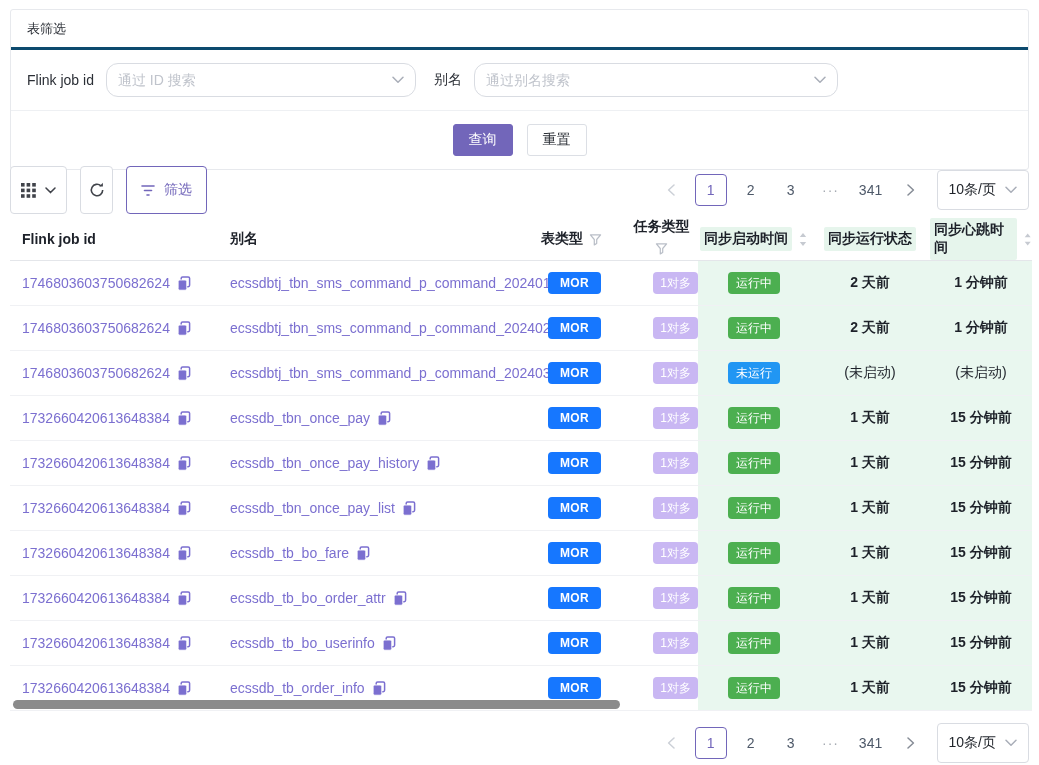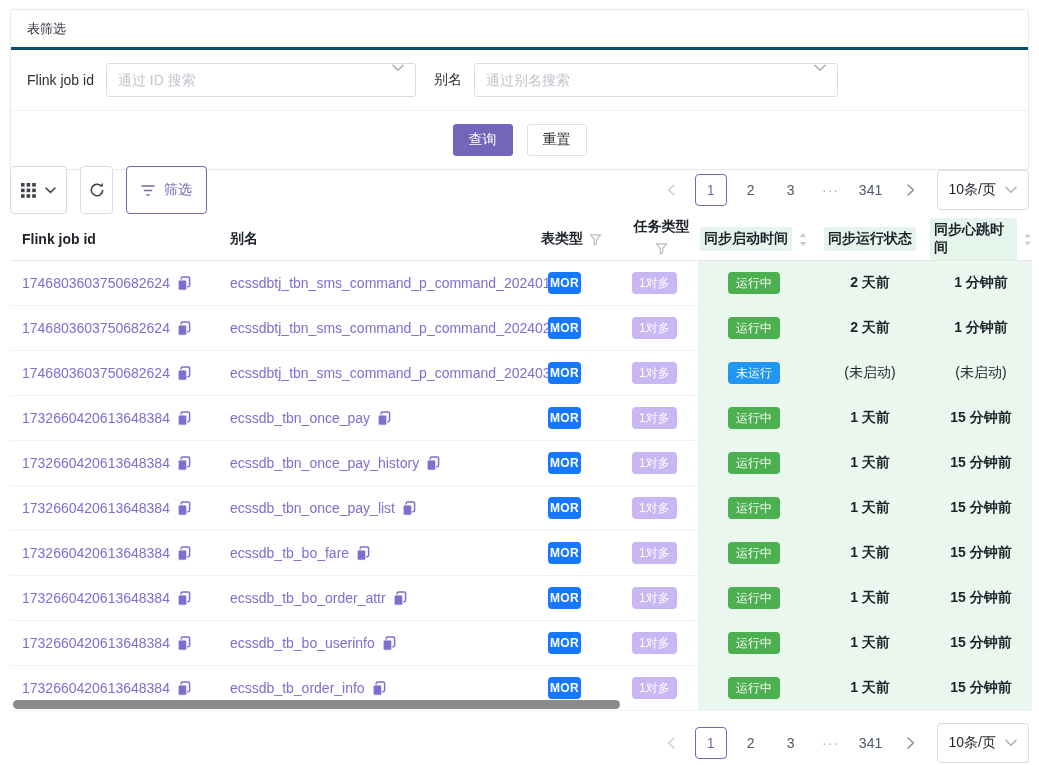--- a/index.html
+++ b/index.html
@@ -11,22 +11,22 @@
   svg { display:block; }
 
   
   .card { position:absolute; left:10px; top:9px; width:1019px;
           border:1px solid #e7e9ed; border-radius:3px; background:#fff; }
   .card-title { padding:10px 16px 9px; font-size:13px; color:#2b2f36;
                 border-bottom:3px solid #0c4a6e; }
   .card-body { display:flex; align-items:center; padding:13px 16px;
                border-bottom:1px solid #eef0f3; }
   .field-label { color:#2b2f36; margin-right:12px; white-space:nowrap; }
-  .select-box { height:34px; border:1px solid #d9dce2; border-radius:3px;
-                display:flex; padding:0 11px; background:#fff; }
+  .select-box { height:34px; border:1px solid #d9dce2; border-radius:12px;
+                display:flex; align-items:center; padding:0 11px; background:#fff; }
   .select-box input { border:none; outline:none; flex:1; font-size:14px;
                       font-family:inherit; color:#1f2329; background:transparent; }
   .select-box input::placeholder { color:#c0c4cc; }
   .sb1 { width:310px; } .sb2 { width:364px; margin-right:0; }
   .lbl2 { margin-left:18px; }
   .card-footer { display:flex; justify-content:center; gap:14px; padding:13px 16px; }
   .btn { height:32px; padding:0 15px; border-radius:3px; font-size:14px;
          font-family:inherit; cursor:pointer; }
   .btn-primary { background:#7266ba; border:1px solid #7266ba; color:#fff; }
   .btn-default { background:#fff; border:1px solid #dcdfe5; color:#2b2f36; }
@@ -62,29 +62,29 @@
   .thead { height:43px; border-bottom:1px solid #e4e6ea; }
   .tr { height:45px; border-bottom:1px solid #f0f1f4; }
   .th { display:flex; align-items:center; font-weight:700; color:#1d2129; gap:6px; }
   .th.c1, .th.c2 { padding-left:12px; }
   .th.c3 { padding-left:3px; } .th.c4 { padding-left:0;flex-direction:column; }
   .th.c5, .th.c6 { justify-content:center; }
   .th.c7 { justify-content:center; padding-right:28px; }
   .hl { background:#e6f5ec; padding:3px 4px; border-radius:2px; }
   .td { display:flex; align-items:center; white-space:nowrap; }
   .td.c1, .td.c2 { padding-left:12px; }
-  .td.c3 { padding-left:10px; } .td.c4 { padding-left:7px; }
+  .td.c3 { padding-left:10px; } .td.c4 { padding-left:7px;justify-content:flex-end; }
   .td.c5, .td.c6 { justify-content:center; }
   .td.c7 { justify-content:center; padding-right:28px; }
   .green { background:#e9f7ef; }
   .link { color:#7b6fd0; text-decoration:none; cursor:pointer; }
   .copy { color:#7b6fd0; margin-left:7px; cursor:pointer; display:inline-flex; }
   .badge { display:inline-block; font-size:12px; line-height:16px; padding:3px 8px;
            border-radius:4px; color:#fff; }
-  .badge.mor { background:#1677ff; font-weight:700; padding:3px 2px; letter-spacing:.3px; }
+  .badge.mor { background:#1677ff; font-weight:700; padding:3px 12px; letter-spacing:.3px; }
   .badge.task { background:#c9b7f3; padding:3px 7px; }
   .badge.running { background:#4caf50; }
   .badge.not_running { background:#2196f3; }
   .time { font-weight:700; color:#1d2129; }
   .muted { font-weight:400; color:#1d2129; }
   .hscroll { position:absolute; left:3px; bottom:2px; width:607px; height:9px;
              border-radius:5px; background:#8b8b8b; cursor:grab; }
 </style>
 </head>
 <body>

